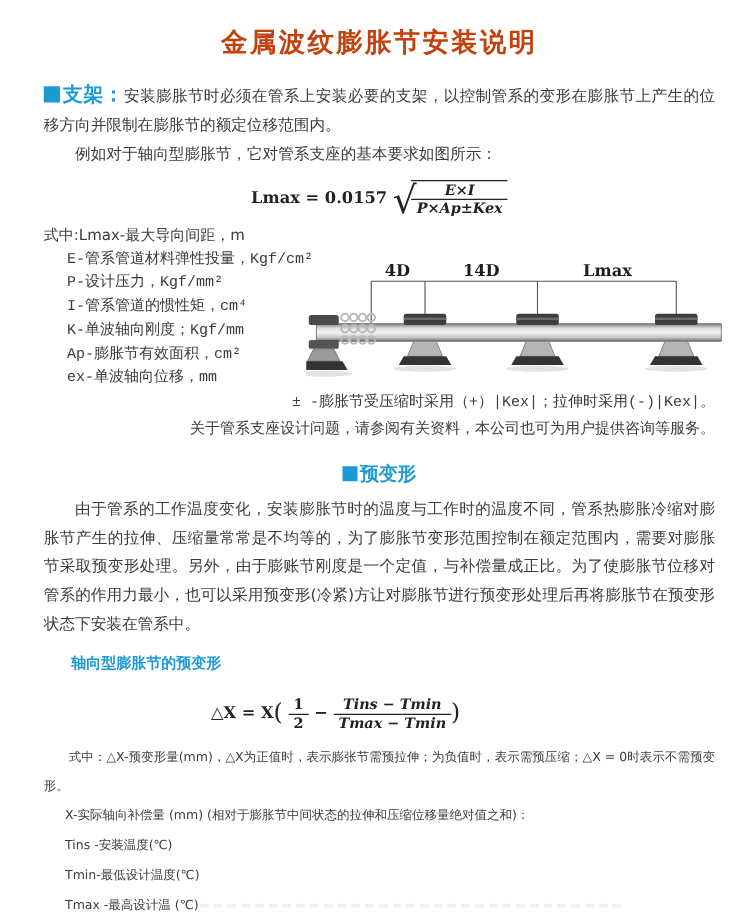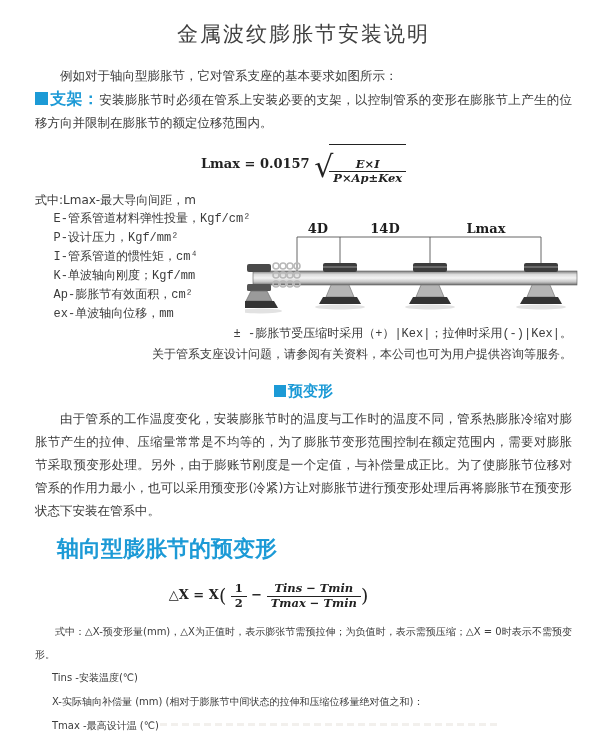--- a/index.html
+++ b/index.html
@@ -3,21 +3,21 @@
 <meta charset="utf-8">
 <style>
   html,body{margin:0;padding:0;background:#fff;}
   body{
     width:600px;height:737px;position:relative;overflow:hidden;
     font-family:"DejaVu Sans","Liberation Sans",sans-serif;
     color:#3b3b3b;
   }
   .page{padding:12px 28px 0 35px;}
   .title{
-    font-size:21px;font-weight:normal;color:#404040;text-align:center;
+    font-size:21px;font-weight:bold;color:#c2410c;text-align:center;
     letter-spacing:2px;margin:8px 0 16px 0;
   }
   .para{font-size:12.5px;line-height:23px;text-align:justify;margin:0;}
   .indent{text-indent:2em;}
   .sec-inline-label{color:var(--accent,#1c9ad6);font-size:16px;font-weight:bold;}
   .bullet{
     display:inline-block;width:13px;height:13px;background:var(--accent,#1c9ad6);
     margin-right:2px;vertical-align:-1px;
   }
   .bullet.small{width:12px;height:12px;}
@@ -29,51 +29,51 @@
   .f1{margin:10px 0 6px 0;font-size:13px;}
   .frac{
     display:inline-block;vertical-align:middle;text-align:center;
     line-height:1.15;font-size:11.5px;
   }
   .frac .fn{display:block;border-bottom:1px solid #222;padding:0 4px;}
   .frac .fd{display:block;padding:0 4px;}
   .ital{font-style:italic;}
   .sqrt{display:inline-flex;align-items:center;vertical-align:middle;}
   .rad{font-size:30px;font-weight:normal;line-height:26px;margin-right:-4px;transform:translateY(2px);}
-  .underroot{border-top:1.5px solid #222;padding-top:13px;}
+  .underroot{border-top:1.5px solid #222;padding-top:1px;}
   .paren{font-size:1.45em;font-weight:normal;vertical-align:middle;}
   .f2{margin:12px 70px 10px 0;font-size:13px;}
   
   .support-visual{position:relative;margin-top:6px;}
   .def{font-size:12px;line-height:19px;margin:0;white-space:nowrap;}
   .def.ind{margin-left:1.55em;font-family:Liberation Mono, monospace;}
   .def.wide{white-space:normal;line-height:21px;text-align:right;}
   .diagram{position:absolute;left:210px;top:32px;width:352px;height:102px;}
   
   .sec-head2{margin:16px 0 6px 0;font-size:15px;font-weight:bold;color:var(--accent,#1c9ad6);text-align:center;}
-  .sub-head{font-size:22px;font-weight:bold;color:var(--accent,#2aa4da);margin:12px 0 18px 22px;}
+  .sub-head{font-size:12px;font-weight:bold;color:var(--accent,#2aa4da);margin:12px 0 18px 22px;}
   .note{font-size:10px;line-height:23px;margin:0;}
   .note.lm{margin-left:1.7em;line-height:24px;}
   .remnant{
     position:absolute;left:160px;bottom:11px;width:340px;height:3px;opacity:.55;
     background:repeating-linear-gradient(90deg,#e8e4de 0 7px,transparent 7px 11px);
   }
 </style>
 </head>
 <body>
 
 <div class="page">
 
   <div class="title">金属波纹膨胀节安装说明</div>
 
-  <p class="para indent">例如对于轴向型膨胀节，它对管系支座的基本要求如图所示：</p>
-
   <p class="para">
     <span class="sec-inline-label"><span class="bullet"></span><span>支架：</span></span><span>安装膨胀节时必须在管系上安装必要的支架，以控制管系的变形在膨胀节上产生的位移方向并限制在膨胀节的额定位移范围内。</span>
   </p>
+
+  <p class="para indent">例如对于轴向型膨胀节，它对管系支座的基本要求如图所示：</p>
 
   <div class="formula f1">
     <span>Lmax = 0.0157</span>
     <span class="sqrt">
         <span class="rad">√</span>
         <span class="underroot"><span class="frac ital"><span class="fn">E×I</span><span class="fd">P×Ap±Kex</span></span></span>
       </span>
   </div>
 
   <div class="support-visual">
@@ -167,20 +167,21 @@
   <div class="sub-head">轴向型膨胀节的预变形</div>
 
   <div class="formula f2">
     <span>△X = X</span><span class="paren">(</span>
     <span class="frac"><span class="fn">1</span><span class="fd">2</span></span>
     <span>−</span>
     <span class="frac ital"><span class="fn">Tins − Tmin</span><span class="fd">Tmax − Tmin</span></span><span class="paren">)</span>
   </div>
 
   <p class="note indent" style="text-align:justify">式中：△X-预变形量(mm)，△X为正值时，表示膨张节需预拉伸；为负值时，表示需预压缩；△X = 0时表示不需预变形。</p>
+  <p class="note lm">X-实际轴向补偿量 (mm) (相对于膨胀节中间状态的拉伸和压缩位移量绝对值之和)：</p>
   <p class="note lm">Tins -安装温度(℃)</p>
-  <p class="note lm">X-实际轴向补偿量 (mm) (相对于膨胀节中间状态的拉伸和压缩位移量绝对值之和)：</p>
+  <p class="note lm">Tmin-最低设计温度(℃)</p>
   <p class="note lm">Tmax -最高设计温 (℃)</p>
   <p class="note lm">Tmax &gt; Tins ≥ Tmin</p>
 
 </div>
 
 <div class="remnant"></div>
 
 </body></html>

